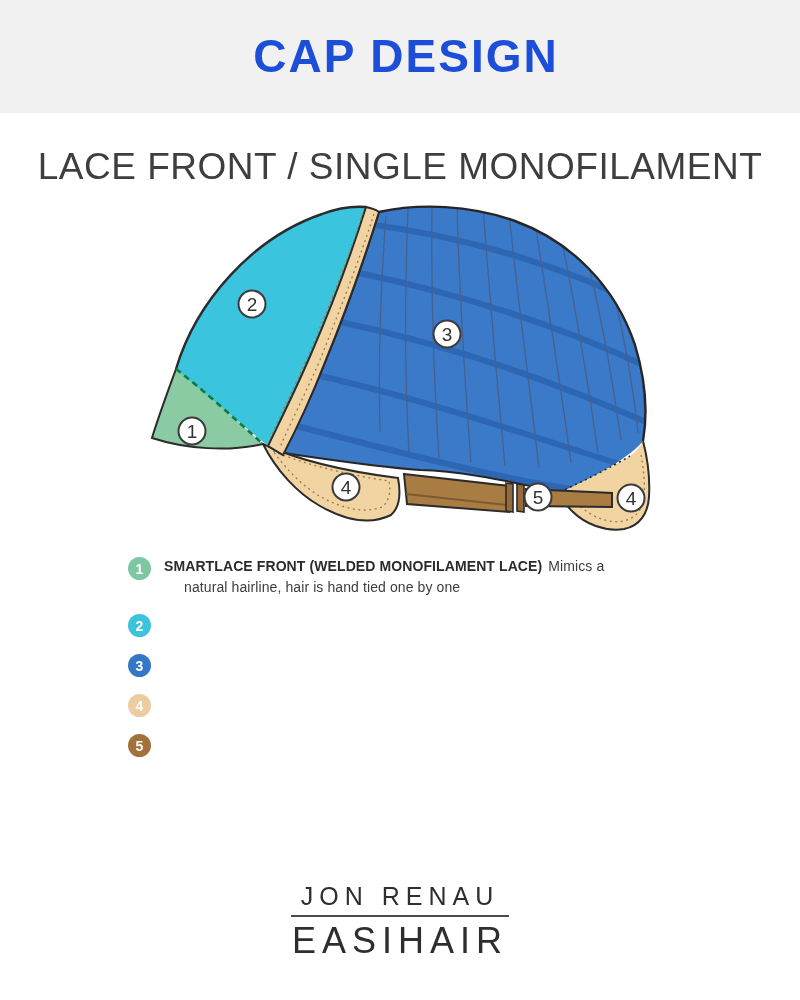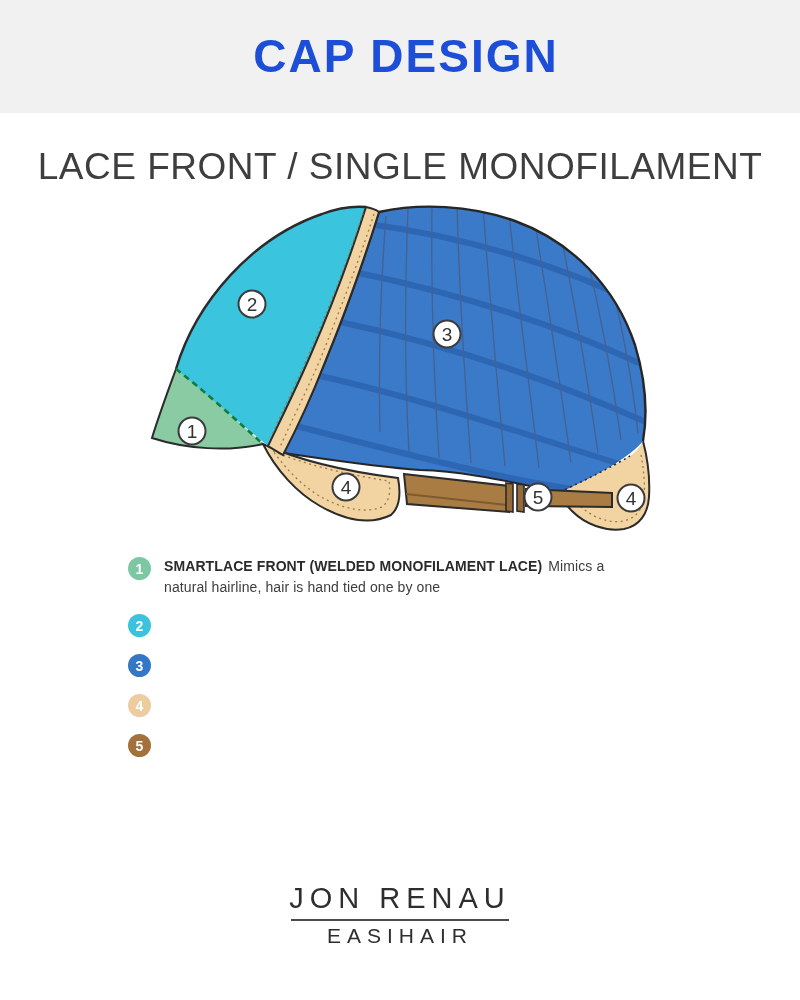--- a/index.html
+++ b/index.html
@@ -17,26 +17,26 @@
   .diagram svg{display:block;}
   
   .legend{position:absolute;left:128px;top:556px;width:545px;}
   .legend-item{display:flex;gap:13px;margin-bottom:16px;}
   .legend-dot{flex:0 0 23px;width:23px;height:23px;border-radius:50%;margin-top:1px;
               display:flex;align-items:center;justify-content:center;
               color:#ffffff;font-size:14px;font-weight:bold;}
   .legend-text{font-size:14px;line-height:20.5px;color:#3d3d3d;letter-spacing:0.1px;}
   .legend-label{font-weight:bold;color:#2b2b2b;}
   .legend-d1{margin-left:6px;}
-  .legend-d2{display:block;}
+  .legend-d2{display:block;margin-left:20px;}
   
   .footer{position:absolute;left:0;top:882px;width:800px;text-align:center;color:#2e2e2e;}
-  .brand-top{font-size:29px;letter-spacing:6px;}
+  .brand-top{font-size:25px;letter-spacing:6px;}
   .brand-rule{width:218px;border:none;border-top:2px solid #4b4b4b;margin:4px auto 3px auto;}
-  .brand-bottom{font-size:21px;letter-spacing:6px;}
+  .brand-bottom{font-size:36px;letter-spacing:6px;}
 </style>
 </head>
 <body>
 
 <div class="page">
 
   <div class="header-band">
     <h1 class="page-title">CAP DESIGN</h1>
   </div>
 

